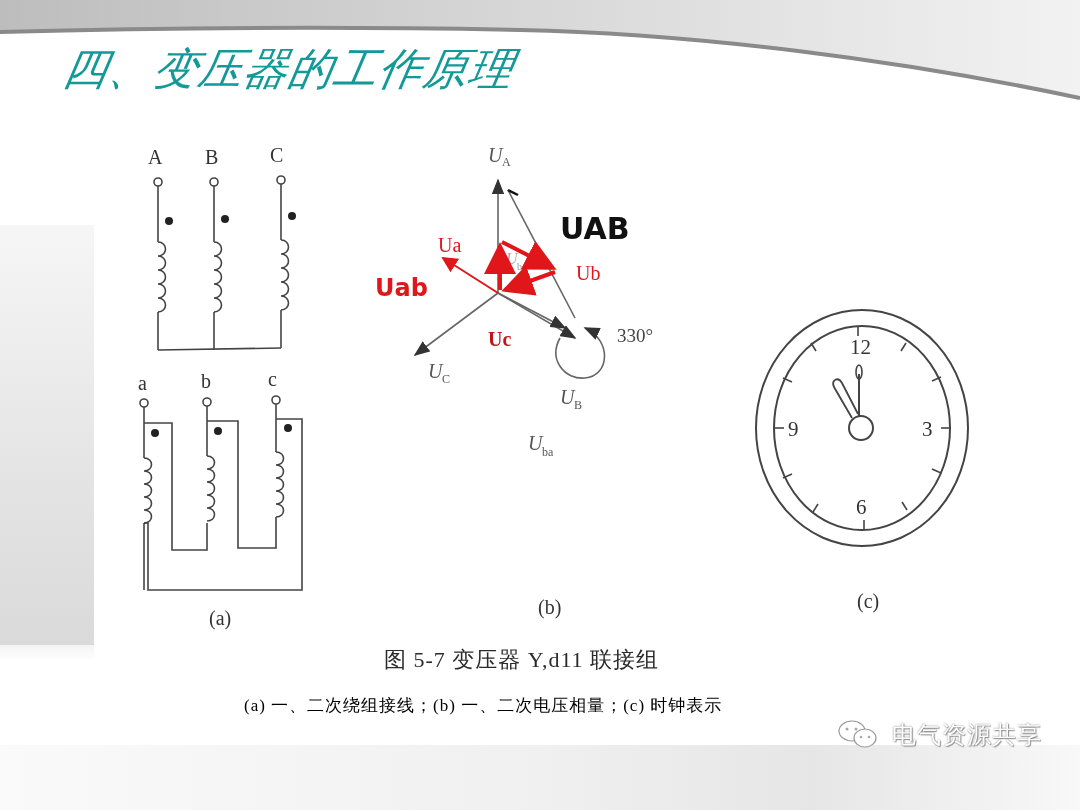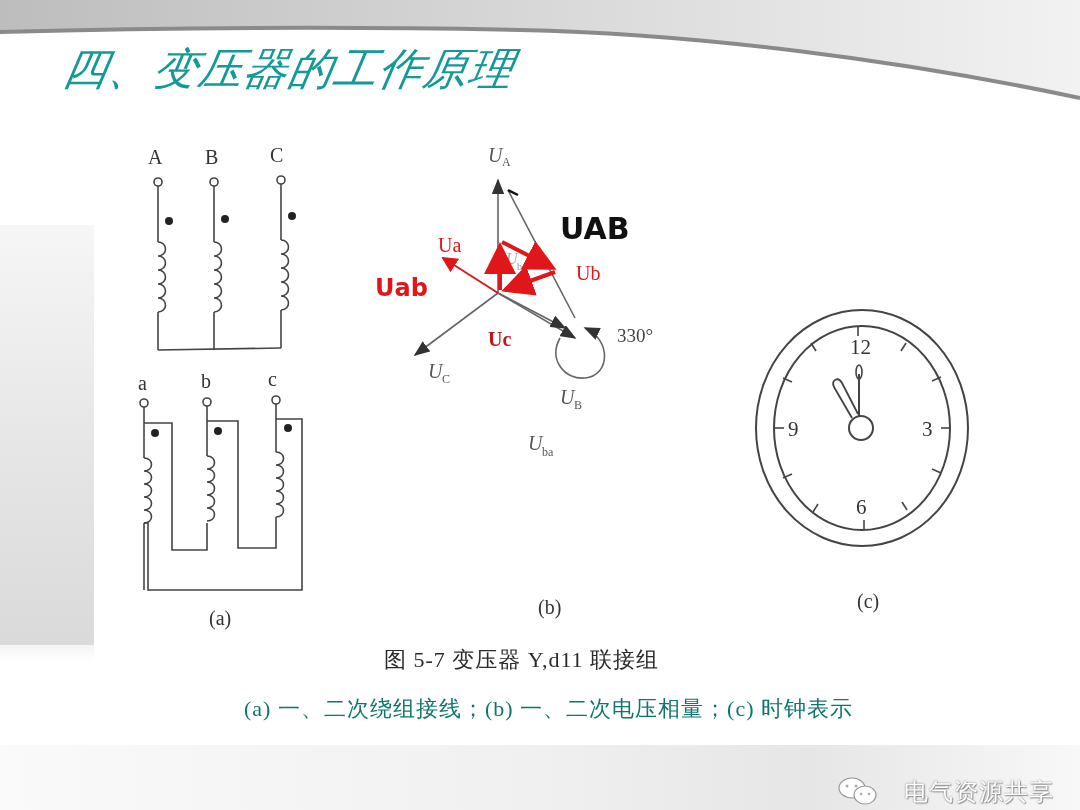--- a/index.html
+++ b/index.html
@@ -5,22 +5,22 @@
   html,body{margin:0;padding:0;}
   body{width:1080px;height:810px;position:relative;overflow:hidden;background:#ffffff;font-family:"DejaVu Sans",sans-serif;}
   .topband{position:absolute;left:0;top:0;width:1080px;height:120px;}
   .leftpanel{position:absolute;left:0;top:225px;width:94px;height:420px;background:linear-gradient(180deg,#f6f6f6 0%,#e4e4e4 60%,#dadada 100%);}
   .leftpanel:after{content:"";position:absolute;left:0;bottom:-16px;width:94px;height:16px;background:linear-gradient(180deg,#f4f4f4,#fff);}
   .bottomband{position:absolute;left:0;top:745px;width:1080px;height:65px;background:linear-gradient(90deg,#fafafa 0%,#f0f0f0 50%,#e6e6e6 75%,#f8f8f8 100%);}
   .title{position:absolute;left:64px;top:40px;font-size:44px;color:#139a98;font-style:italic;letter-spacing:1px;transform:skewX(-10deg);font-family:"DejaVu Sans",sans-serif;}
   .figure{position:absolute;left:100px;top:120px;width:900px;height:625px;background:#fff;}
   svg text{font-family:"Liberation Serif",serif;}
   .caption1{position:absolute;left:384px;top:645px;font-size:22px;color:#2a2a2a;font-family:"Liberation Serif",serif;letter-spacing:1px;text-align:right;}
-  .caption2{position:absolute;left:244px;top:694px;font-size:22px;color:#0f766e;font-family:"Liberation Serif",serif;letter-spacing:1px;}
-  .watermark{position:absolute;left:836px;top:776px;display:flex;align-items:flex-end;gap:24px;}
+  .caption2{position:absolute;left:244px;top:694px;font-size:17px;color:#000000;font-family:"Liberation Serif",serif;letter-spacing:1px;}
+  .watermark{position:absolute;left:836px;top:719px;display:flex;align-items:flex-end;gap:12px;}
   .wm-text{font-size:24px;color:#fff;text-shadow:0 0 2px #777,1px 1px 1px #999;letter-spacing:1px;}
 </style>
 </head>
 <body>
 
 <svg class="topband" width="1080" height="120" viewBox="0 0 1080 120">
   <defs>
     <linearGradient id="gband" x1="0" y1="0" x2="1" y2="0">
       <stop offset="0" stop-color="#bdbdbd"></stop>
       <stop offset="0.5" stop-color="#d8d8d8"></stop>

